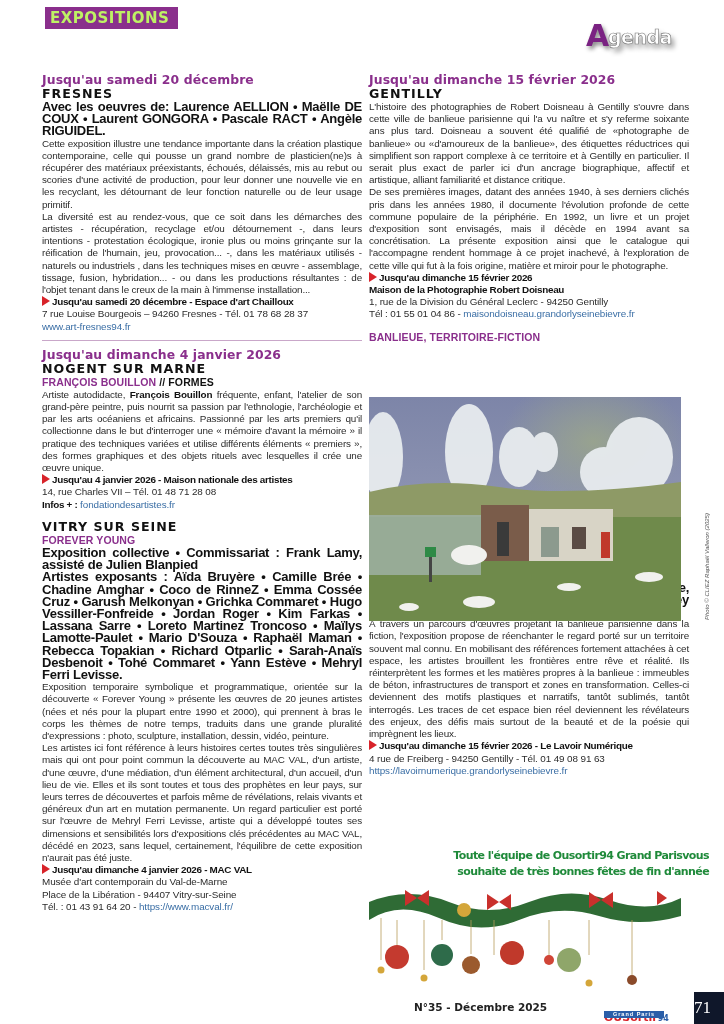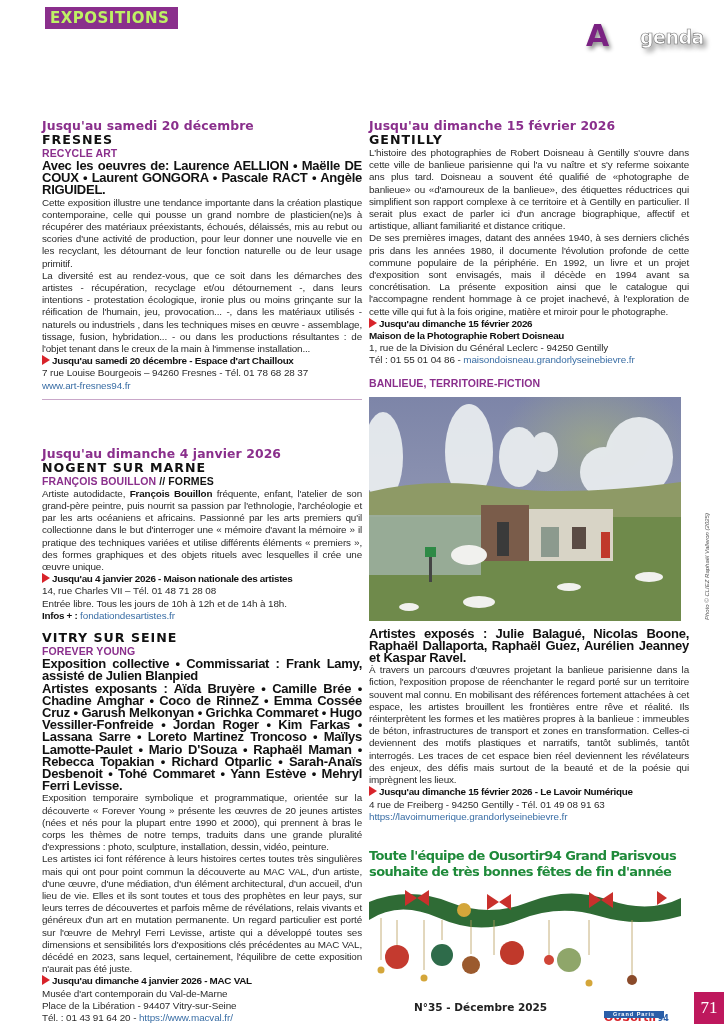--- a/index.html
+++ b/index.html
@@ -6,95 +6,93 @@
   html, body { width: 724px; height: 1024px; background: #ffffff; overflow: hidden; }
   body { position: relative; font-family: "Liberation Sans", sans-serif; color: #222; }
 
   .header-tag { position: absolute; left: 45px; top: 7px; width: 133px; height: 22px; background: #8a2f8c;
     color: #bef264; font-family: "DejaVu Sans", sans-serif; font-weight: bold; font-size: 15px; letter-spacing: 0.5px;
     line-height: 22px; padding-left: 5px; }
   .agenda-logo { position: absolute; left: 586px; top: 18px; width: 100px; height: 34px; }
   .agenda-logo .big { position: absolute; left: 0; top: 0; font-family: "DejaVu Sans", sans-serif; font-weight: bold;
     font-size: 30px; color: #7a2282; text-shadow: 2px 3px 4px #888; }
   .agenda-logo .rest { position: absolute; left: 22px; top: 8px; font-family: "DejaVu Sans", sans-serif; font-weight: bold;
-    font-size: 19px; color: #fff; -webkit-text-stroke: 0.6px #777; text-shadow: 3px 4px 5px #999; letter-spacing: -0.5px; padding-left: 32px; }
+    font-size: 19px; color: #fff; -webkit-text-stroke: 0.6px #777; text-shadow: 3px 4px 5px #999; letter-spacing: -0.5px; }
 
   .col { position: absolute; top: 72px; width: 320px; }
   .col-left { left: 42px; }
   .col-right { left: 369px; }
 
-  .date-h { font-family: "DejaVu Sans", sans-serif; font-weight: bold; color: #8a2f8c; font-size: 12.4px; line-height: 15px; letter-spacing: 0.1px; margin-top: 46px; }
+  .date-h { font-family: "DejaVu Sans", sans-serif; font-weight: bold; color: #8a2f8c; font-size: 12.4px; line-height: 15px; letter-spacing: 0.1px; }
   .city-h { font-family: "DejaVu Sans", sans-serif; font-weight: bold; color: #111; font-size: 12.6px; line-height: 14px; letter-spacing: 1px; }
   .sub-h { font-family: "Liberation Sans", sans-serif; font-weight: bold; color: #8a2f8c; font-size: 10.5px; line-height: 13px; letter-spacing: 0.1px; }
   .sub-h .black { color: #111; }
   .b { font-weight: bold; color: #111; }
   p.body { font-family: "Liberation Sans", sans-serif; font-size: 9.9px; line-height: 12.2px; text-align: justify; color: #2b2b2b; letter-spacing: -0.15px; }
   p.bold-body { font-family: "Liberation Sans", sans-serif; font-weight: bold; font-size: 13px; line-height: 12.2px; color: #111; text-align: justify; letter-spacing: -0.25px; }
   .info { font-family: "Liberation Sans", sans-serif; font-size: 9.9px; line-height: 12.2px; color: #2b2b2b; letter-spacing: -0.1px; }
   .info-title { font-weight: bold; color: #111; letter-spacing: -0.3px; }
   .arrow { display: inline-block; width: 0; height: 0; border-top: 5px solid transparent; border-bottom: 5px solid transparent;
     border-left: 8px solid #d8232a; vertical-align: -1px; margin-right: 2px; }
   .link { color: #3a6ea5; text-align: right; }
 
   .sep { height: 1px; background: #c9a7c9; margin: 7px 0 6px 0; }
 
   .photo { position: absolute; left: 369px; top: 397px; width: 312px; height: 224px; overflow: hidden; }
   .credit { position: absolute; left: 700px; top: 500px; width: 10px; height: 124px; }
   .credit span { position: absolute; left: -55px; top: 55px; width: 124px; transform: rotate(-90deg); font-size: 6px; color: #555;
     font-family: "Liberation Sans", sans-serif; font-style: italic; white-space: nowrap; }
 
-  .greet { position: absolute; left: 369px; top: 848px; width: 340px; text-align: left;
-    font-family: "DejaVu Sans", sans-serif; font-weight: bold; color: #1f8a3a; font-size: 13px; line-height: 16px; letter-spacing: -0.6px; }
+  .greet { position: absolute; left: 369px; top: 848px; width: 340px; text-align: right;
+    font-family: "DejaVu Sans", sans-serif; font-weight: bold; color: #1f8a3a; font-size: 11px; line-height: 16px; letter-spacing: -0.6px; }
   .garland { position: absolute; left: 369px; top: 880px; width: 312px; height: 115px; }
 
   .footer-issue { position: absolute; left: 414px; top: 1001px; font-family: "DejaVu Sans", sans-serif; font-weight: bold; font-size: 10.5px; color: #222; }
   .footer-logo { position: absolute; left: 604px; top: 999px; width: 60px; height: 20px; }
   .footer-logo .top { position: absolute; left: 0; top: 13px; height: 12px; font-family: "DejaVu Sans", sans-serif; font-weight: bold; font-size: 11px; line-height: 12px; }
   .footer-logo .top .o { color: #d8232a; }
   .footer-logo .top .s { color: #2a5ea8; font-size: 8px; }
   .footer-logo .bot { position: absolute; left: 0; top: 12px; width: 60px; height: 7px; background: #2a5ea8; color: #fff; font-size: 5.5px; line-height: 7px; text-align: center; letter-spacing: 1px; font-weight: bold; }
-  .page-num { position: absolute; left: 694px; top: 992px; width: 30px; height: 32px; background: #be185d; color: #fff;
-    font-family: "Liberation Serif", serif; font-size: 17px; line-height: 32px; text-align: center; }
+  .page-num { position: absolute; left: 694px; top: 992px; width: 30px; height: 32px; background: #0f172a; color: #fff;
+    font-family: "Liberation Serif", serif; font-size: 17px; line-height: 32px; text-align: left; }
 </style>
 </head>
 <body>
 
 <div class="header-tag">EXPOSITIONS</div>
 <div class="agenda-logo">
   <span class="big">A</span>
   <span class="rest">genda</span>
 </div>
 
 <div class="col col-left">
 
   <section>
     <div class="date-h">Jusqu'au samedi 20 décembre</div>
     <div class="city-h">FRESNES</div>
-    <div class="sub-h">RECYCLE ART</div>
     <p class="bold-body">Avec les oeuvres de: Laurence AELLION • Maëlle DE COUX • Laurent GONGORA • Pascale RACT • Angèle RIGUIDEL.</p>
     <p class="body">Cette exposition illustre une tendance importante dans la création plastique contemporaine, celle qui pousse un grand nombre de plasticien(ne)s à récupérer des matériaux préexistants, échoués, délaissés, mis au rebut ou scories d'une activité de production, pour leur donner une nouvelle vie en les recyclant, les détournant de leur fonction naturelle ou de leur usage primitif.</p>
     <p class="body">La diversité est au rendez-vous, que ce soit dans les démarches des artistes - récupération, recyclage et/ou détournement -, dans leurs intentions - protestation écologique, ironie plus ou moins grinçante sur la réification de l'humain, jeu, provocation... -, dans les matériaux utilisés - naturels ou industriels , dans les techniques mises en œuvre - assemblage, tissage, fusion, hybridation... - ou dans les productions résultantes : de l'objet tenant dans le creux de la main à l'immense installation...</p>
     <div class="info">
       <div><span class="arrow"></span><span class="info-title">Jusqu'au samedi 20 décembre - Espace d'art Chailloux</span></div>
       <div>7 rue Louise Bourgeois – 94260 Fresnes - Tél. 01 78 68 28 37</div>
       <div><a class="link">www.art-fresnes94.fr</a></div>
     </div>
   </section>
 
   <div class="sep"></div>
 
   <section>
     <div class="date-h">Jusqu'au dimanche 4 janvier 2026</div>
     <div class="city-h">NOGENT SUR MARNE</div>
     <div class="sub-h"><span>FRANÇOIS BOUILLON</span><span class="black"> // FORMES</span></div>
     <p class="body"><span>Artiste autodidacte, </span><span class="b">François Bouillon</span><span> fréquente, enfant, l'atelier de son grand-père peintre, puis nourrit sa passion par l'ethnologie, l'archéologie et par les arts océaniens et africains. Passionné par les arts premiers qu'il collectionne dans le but d'interroger une « mémoire d'avant la mémoire » il pratique des techniques variées et utilise différents éléments « premiers », des formes graphiques et des objets rituels avec lesquelles il crée une œuvre unique.</span></p>
     <div class="info">
       <div><span class="arrow"></span><span class="info-title">Jusqu'au 4 janvier 2026 - Maison nationale des artistes</span></div>
       <div>14, rue Charles VII – Tél. 01 48 71 28 08</div>
-      <div>Entrée libre. Tous les jours de 10h à 12h et de 14h à 18h.</div>
       <div><span class="info-title">Infos + :</span> <a class="link">fondationdesartistes.fr</a></div>
     </div>
   </section>
 
   <section style="margin-top:9px;">
     <div class="city-h">VITRY SUR SEINE</div>
     <div class="sub-h">FOREVER YOUNG</div>
     <p class="bold-body">Exposition collective • Commissariat : Frank Lamy, assisté de Julien Blanpied</p>
     <p class="bold-body">Artistes exposants : Aïda Bruyère • Camille Brée • Chadine Amghar • Coco de RinneZ • Emma Cossée Cruz • Garush Melkonyan • Grichka Commaret • Hugo Vessiller-Fonfreide • Jordan Roger • Kim Farkas • Lassana Sarre • Loreto Martinez Troncoso • Maïlys Lamotte-Paulet • Mario D'Souza • Raphaël Maman • Rebecca Topakian • Richard Otparlic • Sarah-Anaïs Desbenoit • Tohé Commaret • Yann Estève • Mehryl Ferri Levisse.</p>
     <p class="body">Exposition temporaire symbolique et programmatique, orientée sur la découverte « Forever Young » présente les œuvres de 20 jeunes artistes (nées et nés pour la plupart entre 1990 et 2000), qui prennent à bras le corps les thèmes de notre temps, traduits dans une grande pluralité d'expressions : photo, sculpture, installation, dessin, vidéo, peinture.</p>

